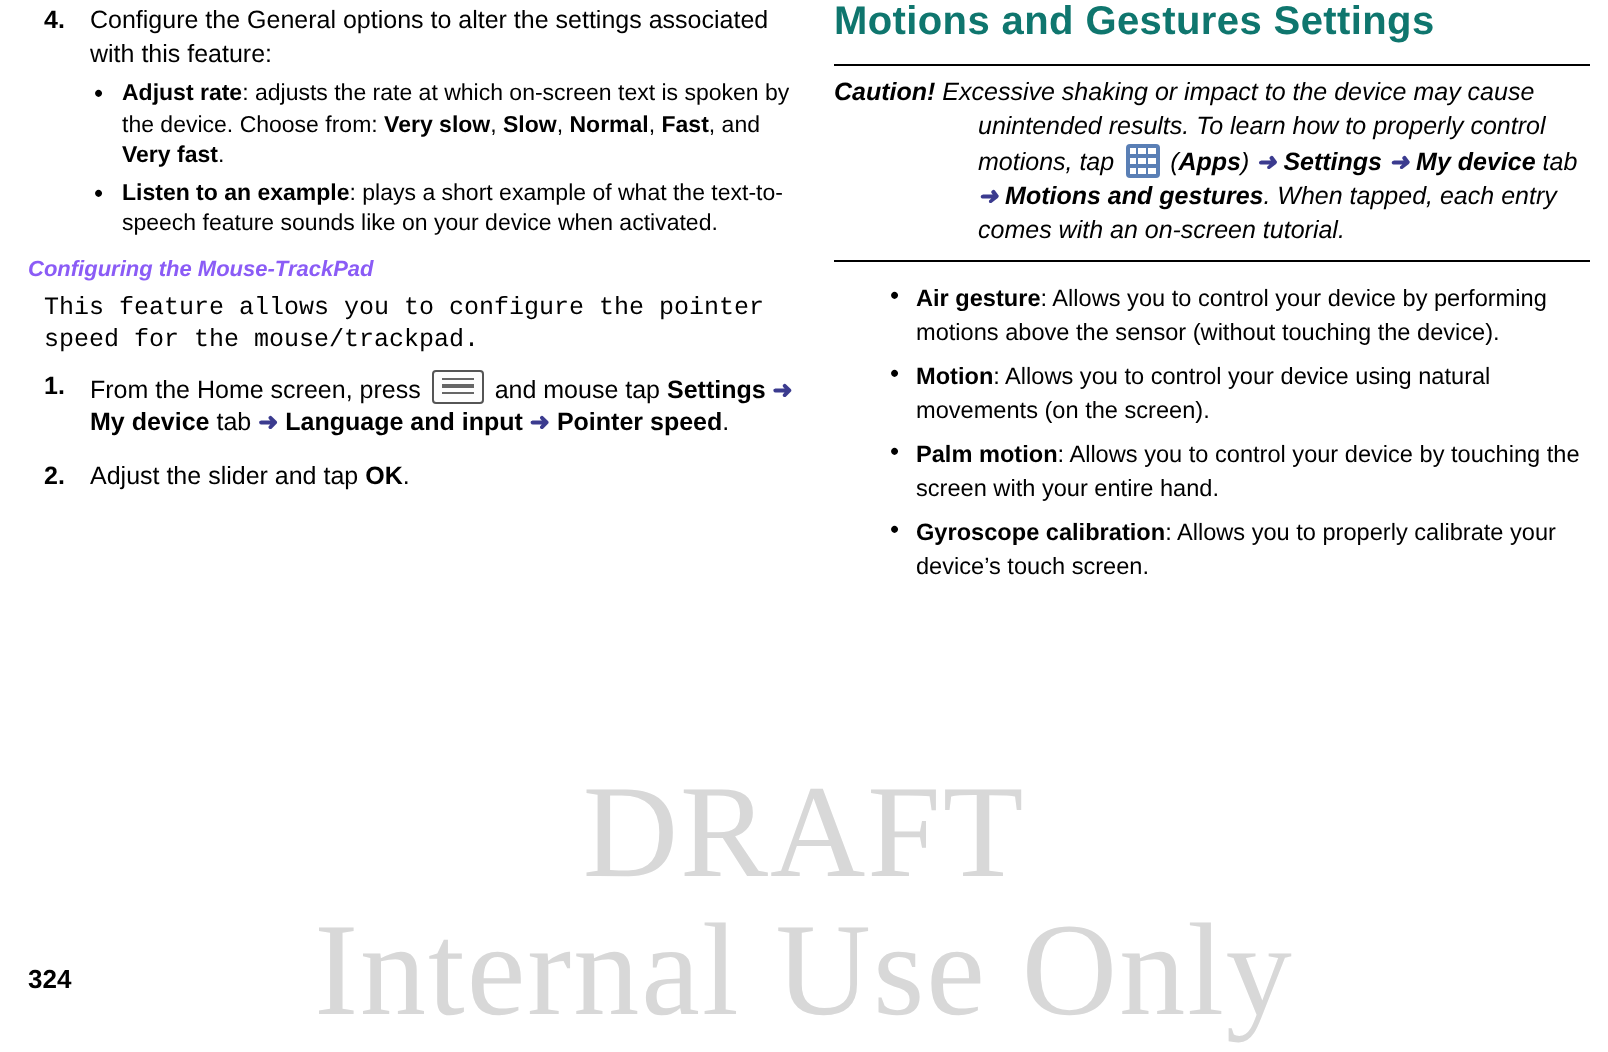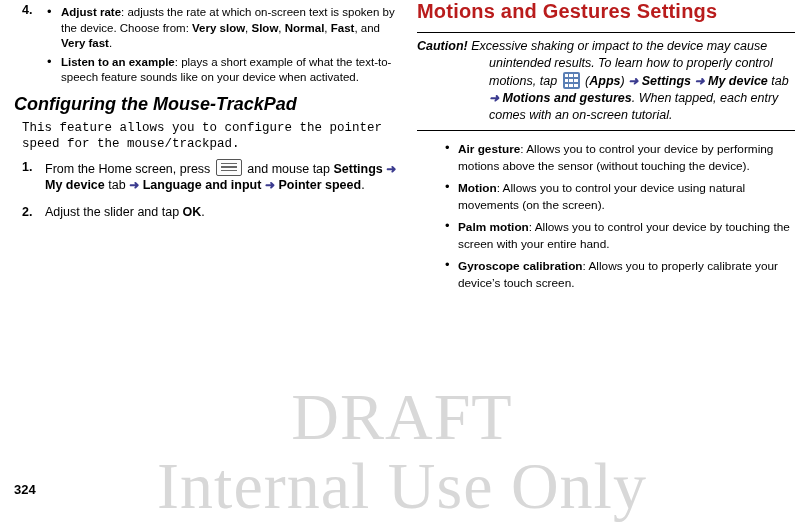--- a/index.html
+++ b/index.html
@@ -82,29 +82,29 @@
     position: absolute;
     left: 2px;
     top: -1px;
     font-size: 13px;
     line-height: 15.5px;
   }
   .section-head {
     font-family: "Liberation Sans", sans-serif;
     font-style: italic;
     font-weight: bold;
-    font-size: 18px;
-    color: #000000;
+    font-size: 11px;
+    color: #8b5cf6;
     margin: 8px 0 5px 0;
   }
   .chap-head {
     font-family: "Liberation Sans", sans-serif;
     font-weight: bold;
     font-size: 20px;
-    color: #b91c1c;
+    color: #0f766e;
     margin: 0 0 9px 0;
     letter-spacing: 0.2px;
   }
   .intro {
     font-size: 12.5px;
     line-height: 17px;
     padding-left: 17px;
     margin-bottom: 10px;
   }
   .caution-box {
@@ -194,20 +194,21 @@
 
 <div class="page">
 
   <div class="watermark">DRAFT
 Internal Use Only</div>
 
   <div class="col col-left">
 
     <div class="num-item" style="margin-top:2px;">
       <span class="marker">4.</span>
+      <span>Configure the General options to alter the settings associated with this feature:</span>
     </div>
 
     <div class="bullet-item" style="margin-left:31px;">
       <span class="dot">•</span>
       <span class="b">Adjust rate</span><span>: adjusts the rate at which on-screen text is spoken by the device. Choose from: </span><span class="b">Very slow</span><span>, </span><span class="b">Slow</span><span>, </span><span class="b">Normal</span><span>, </span><span class="b">Fast</span><span>, and </span><span class="b">Very fast</span><span>.</span>
     </div>
 
     <div class="bullet-item" style="margin-left:31px;">
       <span class="dot">•</span>
       <span class="b">Listen to an example</span><span>: plays a short example of what the text-to-speech feature sounds like on your device when activated.</span>

